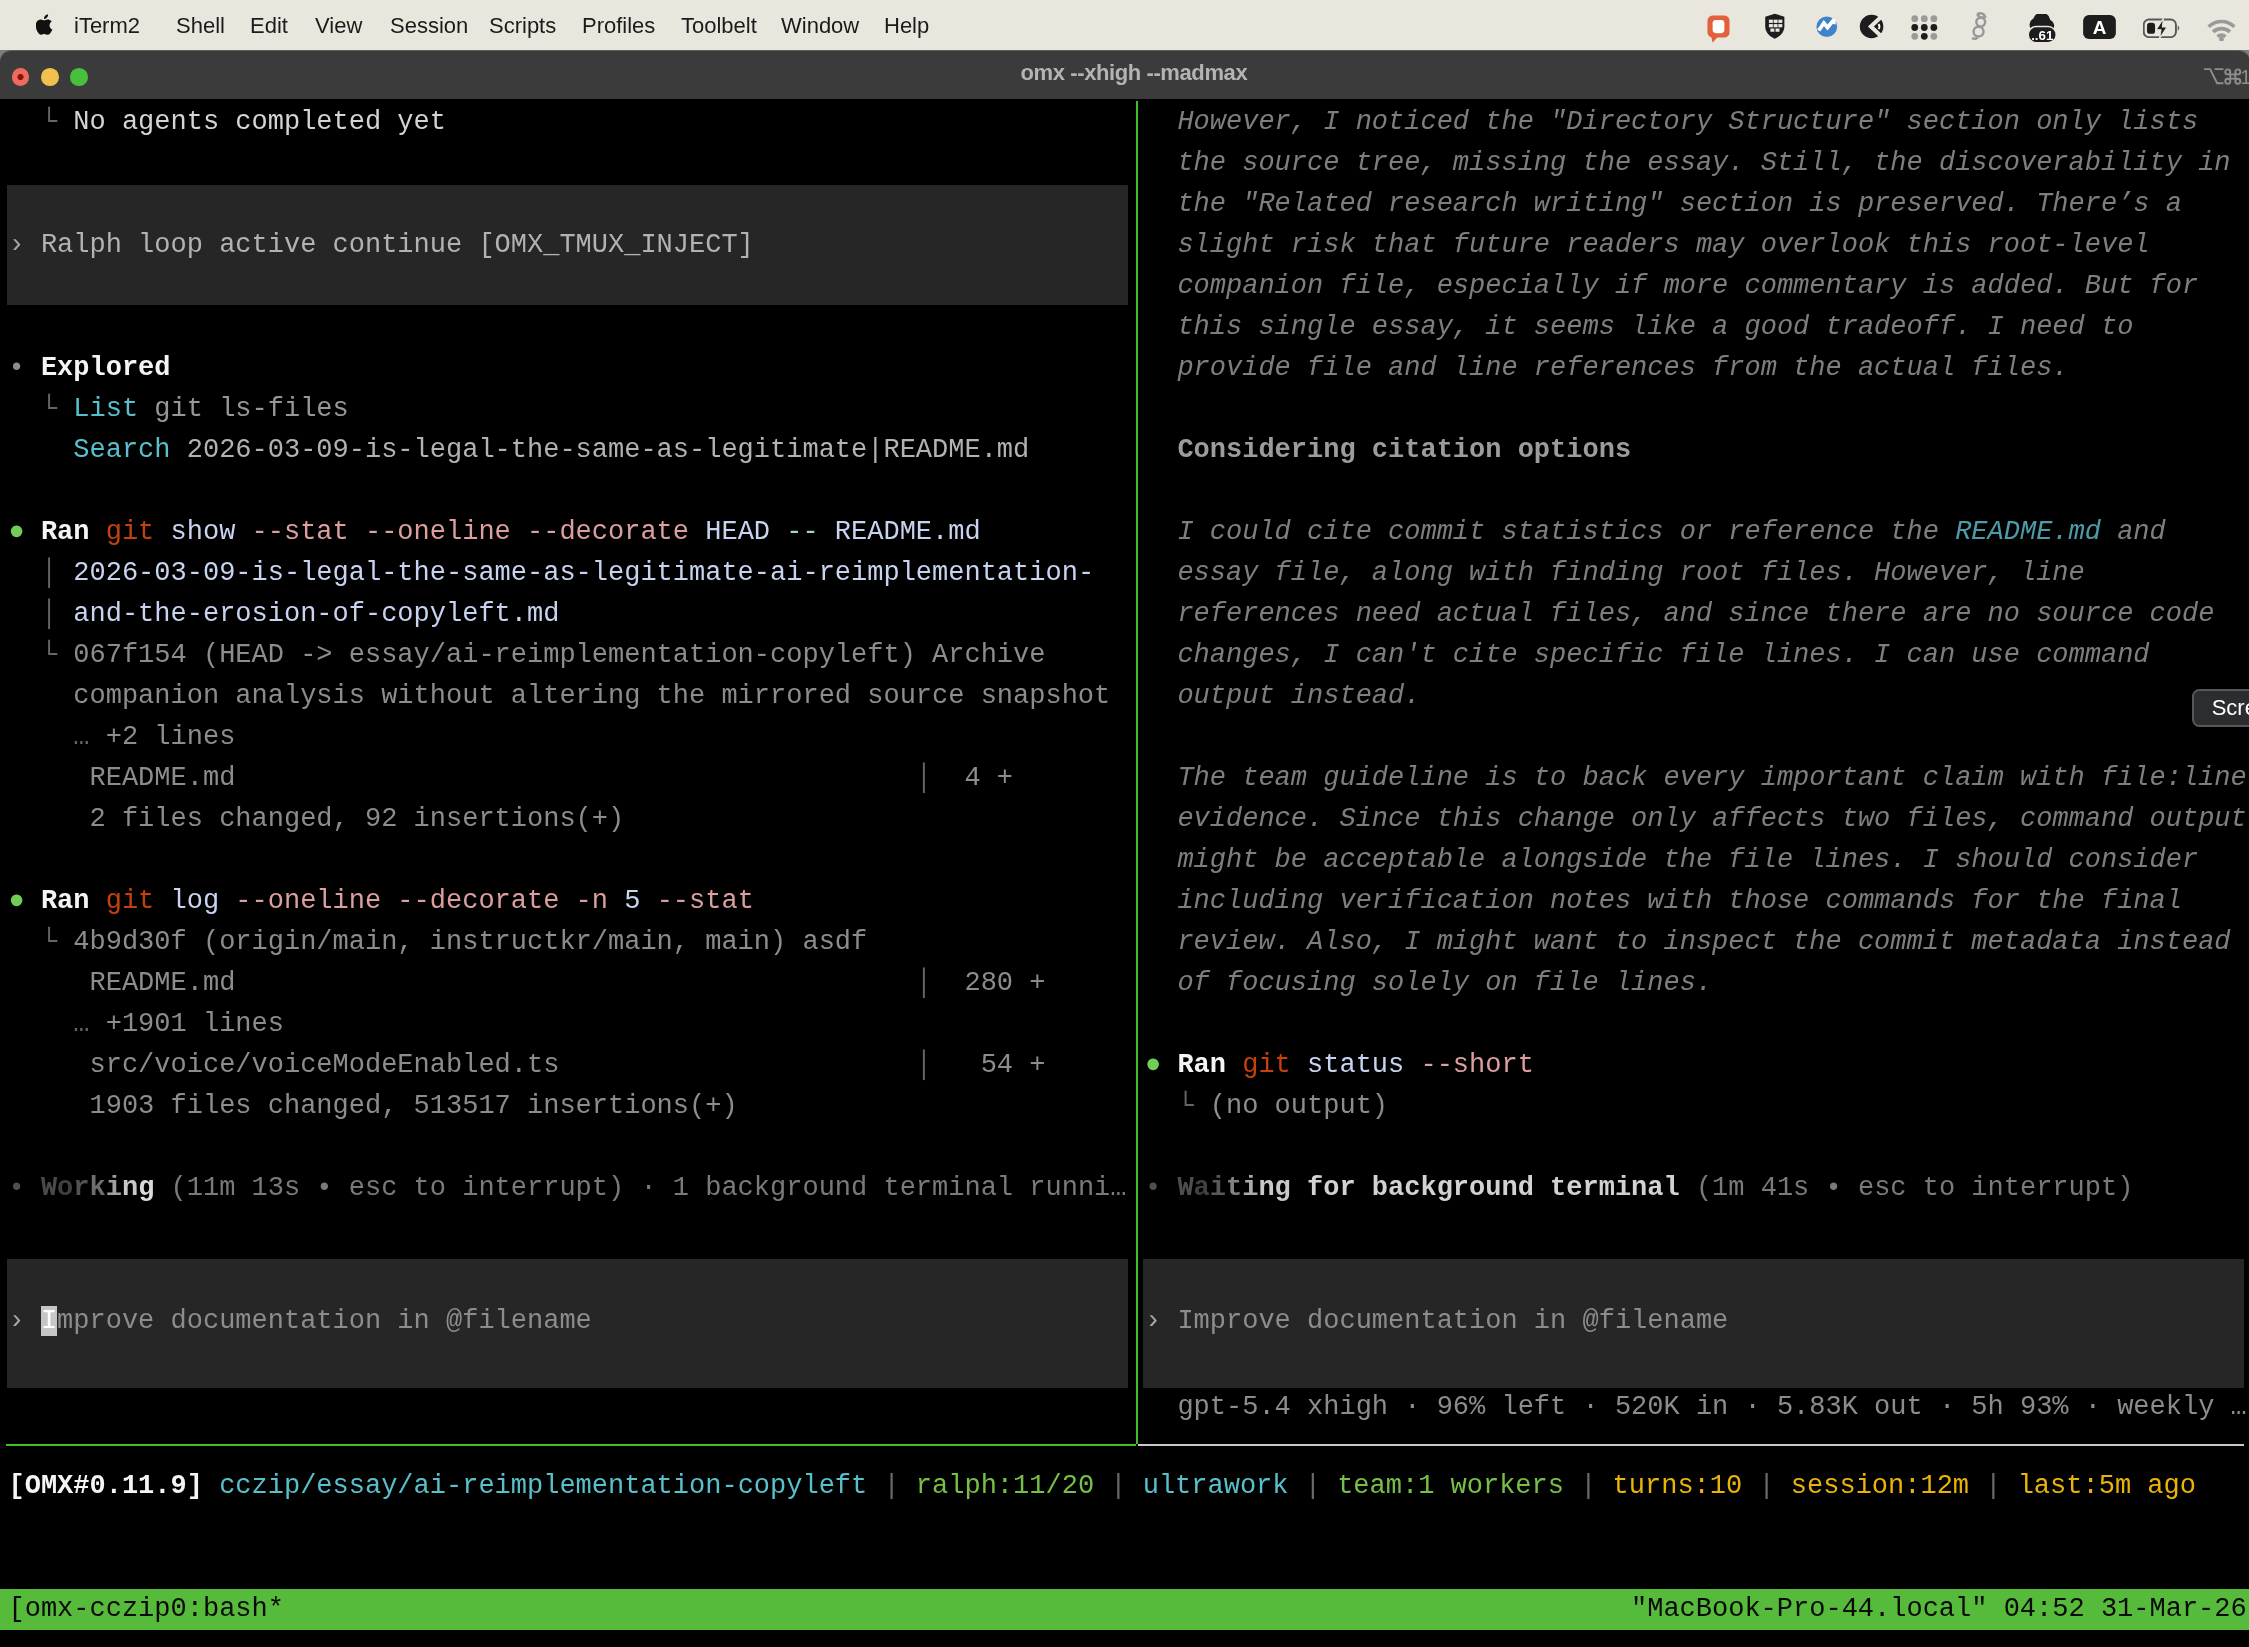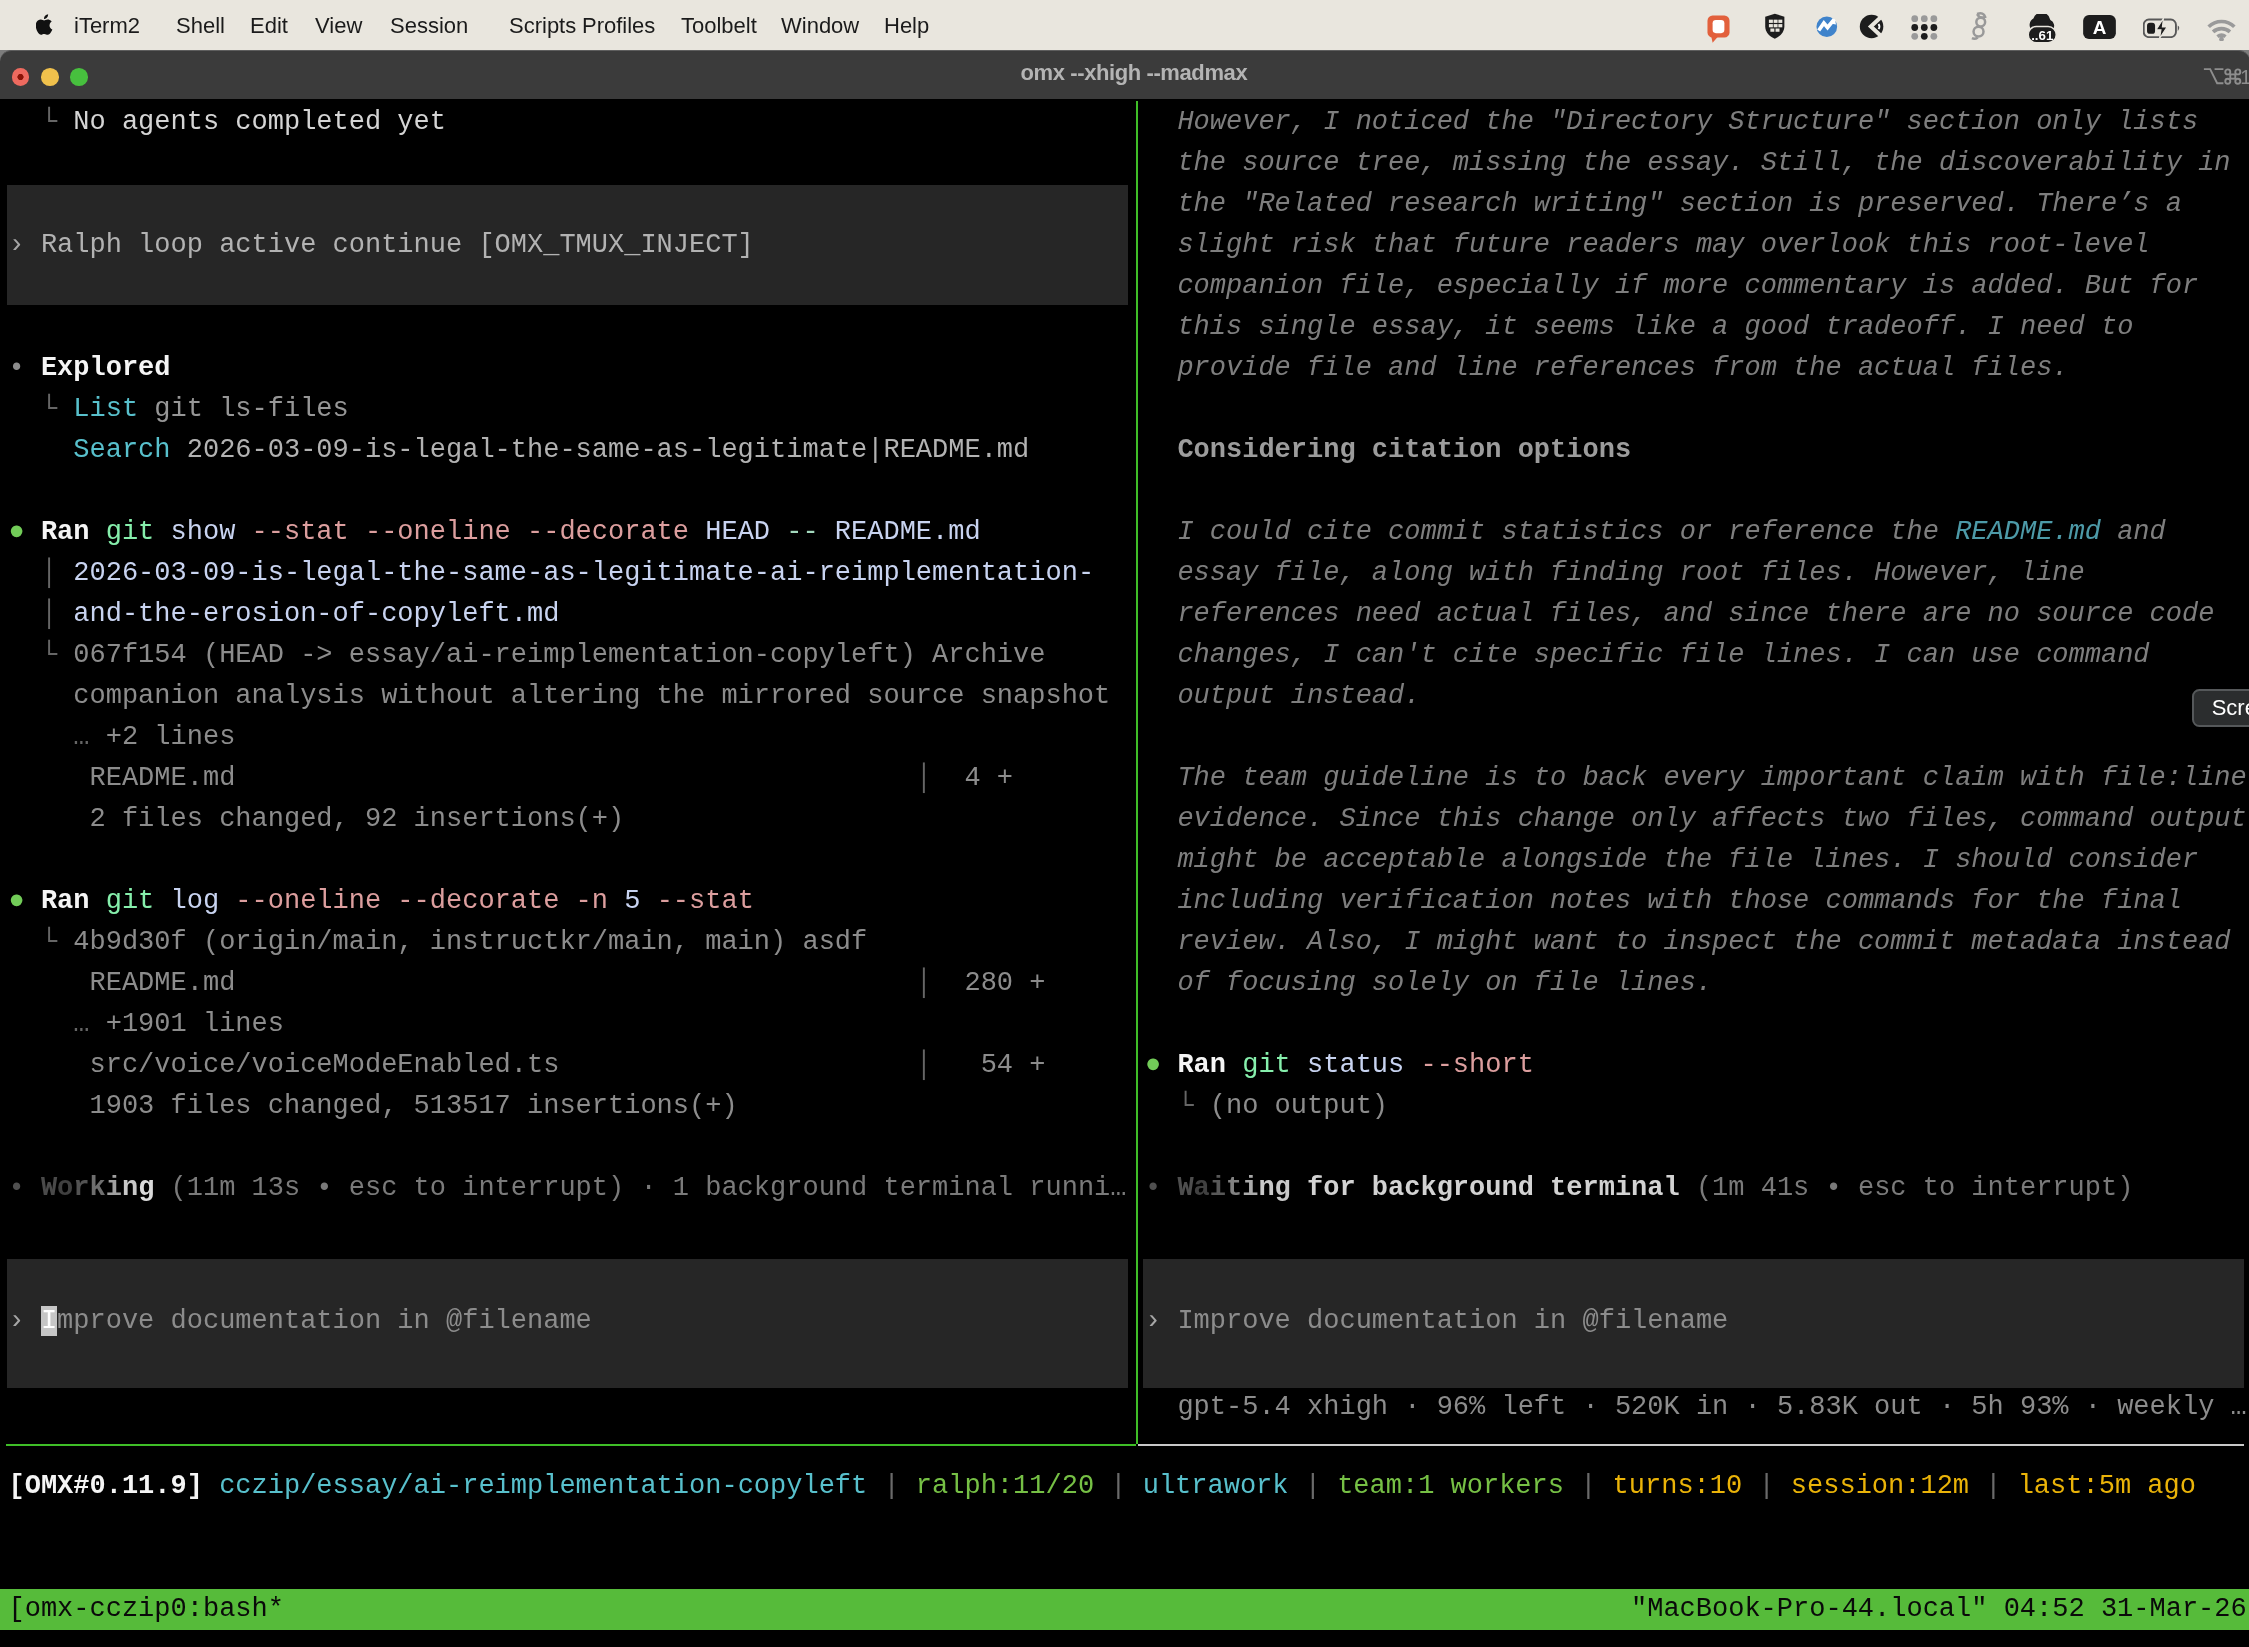--- a/index.html
+++ b/index.html
@@ -21,21 +21,21 @@
           font-family:"Liberation Sans",sans-serif;}
   
   pre{margin:0;font-family:"Liberation Mono",monospace;font-size:27px;line-height:41px;white-space:pre;}
   .box{position:absolute;background:#262626;}
   
   .wh{color:#d4d4d4}
   .bo{color:#f5f5f5;font-weight:bold}
   .gy{color:#8c8c8c}
   .tr{color:#666666}
   .gb{color:#72cc58}
-  .bl{color:#86efac}
+  .bl{color:#c2410c}
   .pa{color:#c8d3f0}
   .sa{color:#dc9e9e}
   .mi2{color:#a3d9bd}
   .cy{color:#58c0cc}
   .th{color:#7e7e7e;font-style:italic}
   .thb{color:#9c9c9c;font-weight:bold;}
   .lk{color:#4d9aa8;font-style:italic}
   .in1{color:#b2b2b2}
   .in2{color:#8c8c8c}
   .pr{color:#a6a6a6}
@@ -48,21 +48,21 @@
 
   <div id="menubar">
     <svg class="abs" style="left:36px;top:13.3px" width="19" height="23.6" viewBox="0 0 26 32">
       <path fill="#111" d="M18.5 16.9c0-3.6 2.9-5.3 3-5.4-1.6-2.4-4.2-2.7-5.1-2.8-2.2-.2-4.2 1.3-5.3 1.3-1.1 0-2.8-1.3-4.6-1.2-2.4 0-4.5 1.4-5.7 3.5-2.4 4.2-.6 10.5 1.7 13.9 1.2 1.7 2.6 3.5 4.4 3.5 1.8-.1 2.4-1.1 4.6-1.1 2.1 0 2.7 1.1 4.6 1.1 1.9 0 3.1-1.7 4.3-3.4 1.3-2 1.9-3.9 1.9-4-.1-.1-3.7-1.5-3.8-5.4zM15.1 6.1c1-1.2 1.6-2.8 1.5-4.5-1.4.1-3.1 1-4.1 2.1-.9 1-1.7 2.7-1.5 4.3 1.6.2 3.1-.7 4.1-1.9z"></path>
     </svg>
     <span class="mi" style="left:74px;font-weight:normal">iTerm2</span>
     <span class="mi" style="left:176px">Shell</span>
     <span class="mi" style="left:250px">Edit</span>
     <span class="mi" style="left:315px">View</span>
     <span class="mi" style="left:390px">Session</span>
-    <span class="mi" style="left:509px">Scripts</span>
+    <span class="mi" style="left:489px">Scripts</span>
     <span class="mi" style="left:582px">Profiles</span>
     <span class="mi" style="left:681px">Toolbelt</span>
     <span class="mi" style="left:781px">Window</span>
     <span class="mi" style="left:884px">Help</span>
 
     <svg class="abs" style="left:1706px;top:14px" width="25" height="29.5" viewBox="0 0 34 40">
       <rect x="2" y="2" width="30" height="30" rx="7" fill="#E2603C"></rect>
       <polygon points="7,30 17,30 9,39" fill="#E2603C"></polygon>
       <rect x="9" y="8" width="16" height="18" rx="4.5" fill="#fff"></rect>
     </svg>

